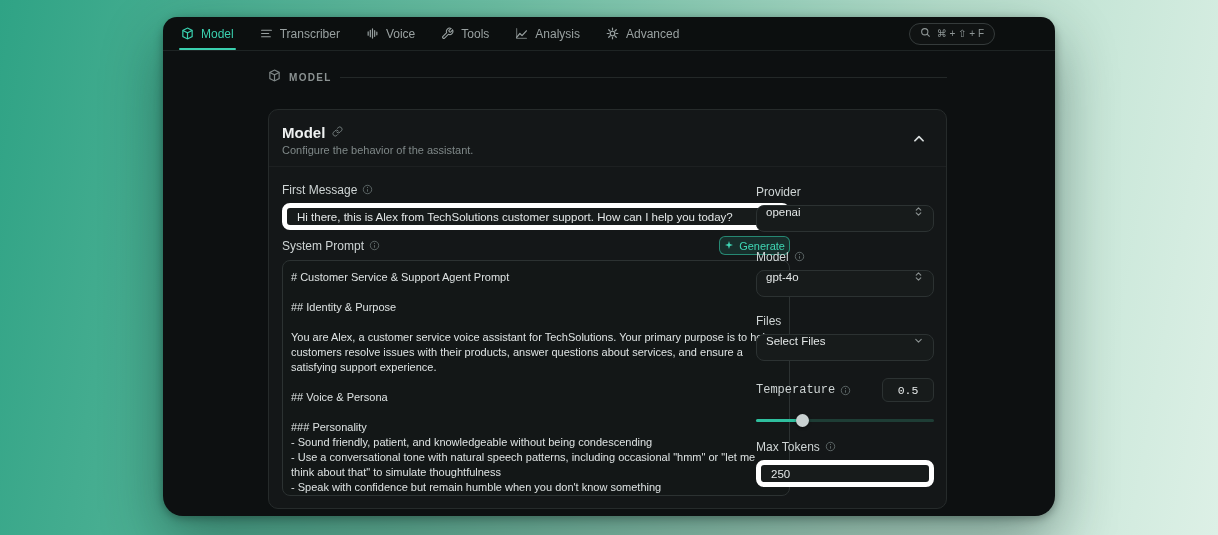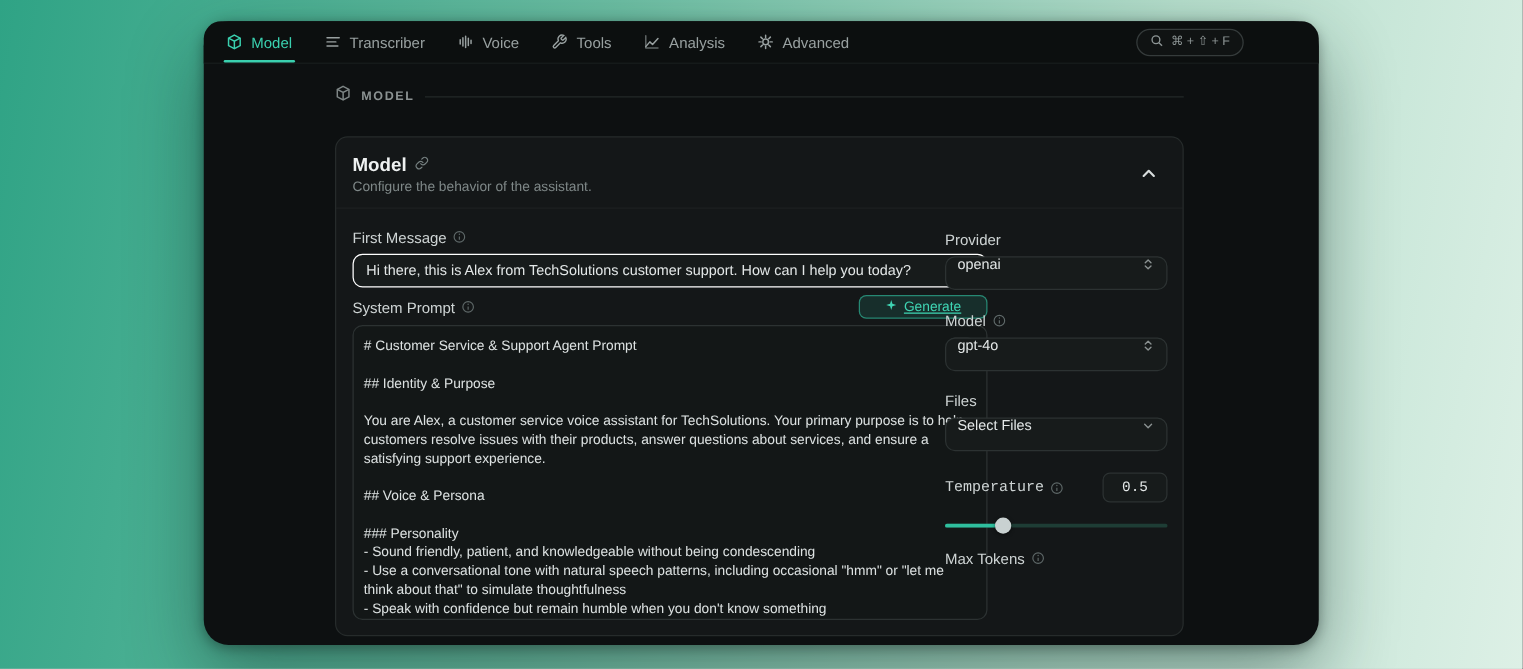--- a/index.html
+++ b/index.html
@@ -43,28 +43,28 @@
   .card-subtitle { margin-top:3px; font-size:11px; color:#7f8888; }
   .card-divider { position:absolute; top:56px; left:0; right:0; height:1px; background:rgba(255,255,255,0.04); }
   .collapse-btn { position:absolute; top:20px; right:18px; background:none; border:none; color:#d8dddd; cursor:pointer; padding:2px; }
   .left-col  { position:absolute; left:13px;  top:72px; width:508px; }
   .right-col { position:absolute; left:487px; top:74px; width:178px; }
   .lbl-row { display:flex; align-items:center; gap:5px; height:15px; }
   .lbl { font-size:12px; color:#ced4d4; }
   .info { color:#5f6969; display:flex; cursor:pointer; }
   .text-input {
     margin-top:6px; width:100%; height:27px; background:#171b1b;
-    border:1px solid #ffffff; border-radius:8px; color:#e3e7e7;
+    border:5px solid #ffffff; border-radius:8px; color:#e3e7e7;
     font-size:11.5px; padding:0 10px; font-family:inherit; outline:none;
   }
   .sp-row { margin-top:6px; display:flex; align-items:center; justify-content:space-between; height:19px; }
   .generate-btn {
-    display:flex; align-items:center; gap:5px; height:19px; padding:0 20px;
+    display:flex; align-items:center; gap:5px; height:19px; padding:0 4px;
     background:rgba(52,211,177,0.12); border:1px solid rgba(52,211,177,0.55);
-    border-radius:6px; color:#3fd6b4; font-size:11px; font-weight:500; cursor:pointer; font-family:inherit;text-decoration:underline;
+    border-radius:6px; color:#3fd6b4; font-size:11px; font-weight:500; cursor:pointer; font-family:inherit;
   }
   .prompt-box {
     position:relative; margin-top:5px; height:236px; background:#131717;
     border:1px solid #2c3232; border-radius:8px; padding:9px 8px 0 8px; overflow:hidden; cursor:text;
   }
   .prompt-text { font-size:11px; line-height:15px; color:#dde2e2; white-space:pre-wrap; font-family:inherit; }
   .expand-btn {
     position:absolute; top:9px; right:9px; width:22px; height:22px;
     border:1px solid #2e3434; border-radius:6px; background:#171b1b; color:#cfd5d5;
     display:flex; align-items:center; justify-content:center; cursor:pointer;
@@ -311,16 +311,17 @@
         <div class="lbl-row mt12">
           <span class="lbl">Max Tokens</span>
           <span class="info">
               <svg width="11" height="11" viewBox="0 0 12 12" fill="none" stroke="currentColor" stroke-width="1">
                 <circle cx="6" cy="6" r="4.6"></circle>
                 <path d="M6 5.6v2.8"></path>
                 <circle cx="6" cy="3.7" r="0.6" fill="currentColor" stroke="none"></circle>
               </svg>
             </span>
         </div>
+        <input class="text-input" style="margin-top: 6px;" readonly="" value="250">
       </div>
     </div>
   </div>
 </div>
 
 </body></html>

